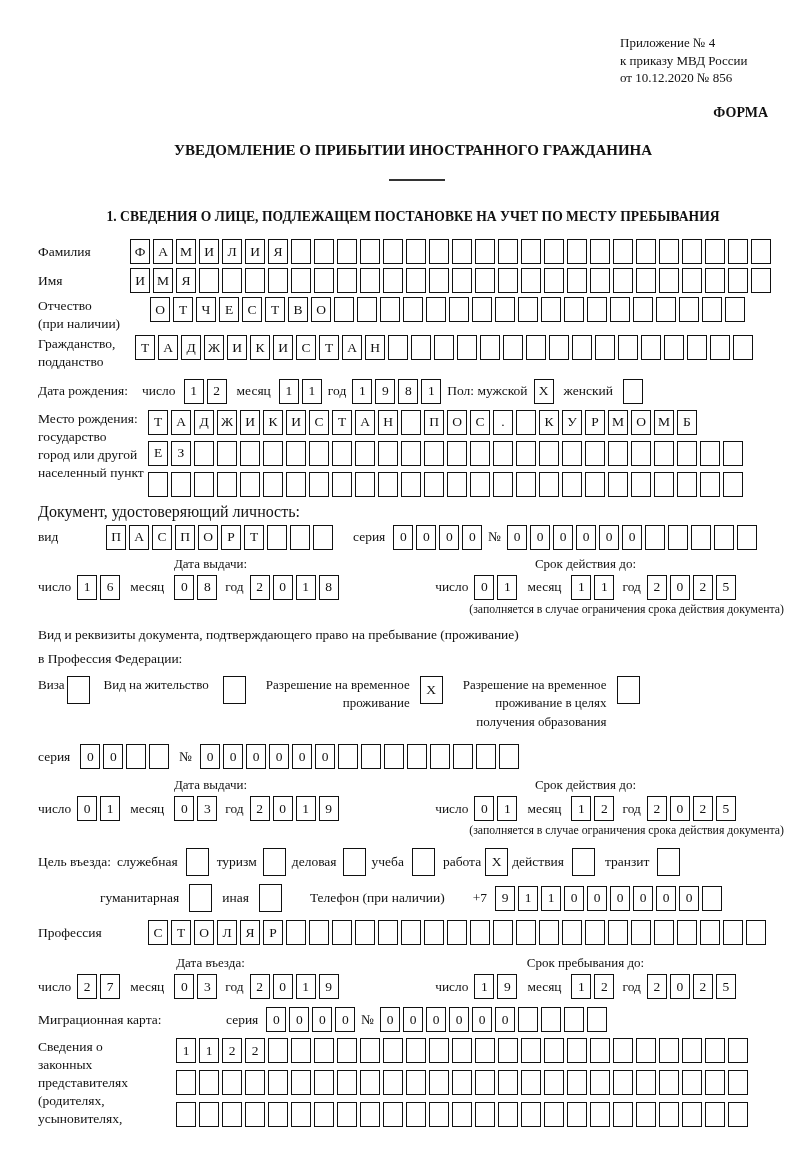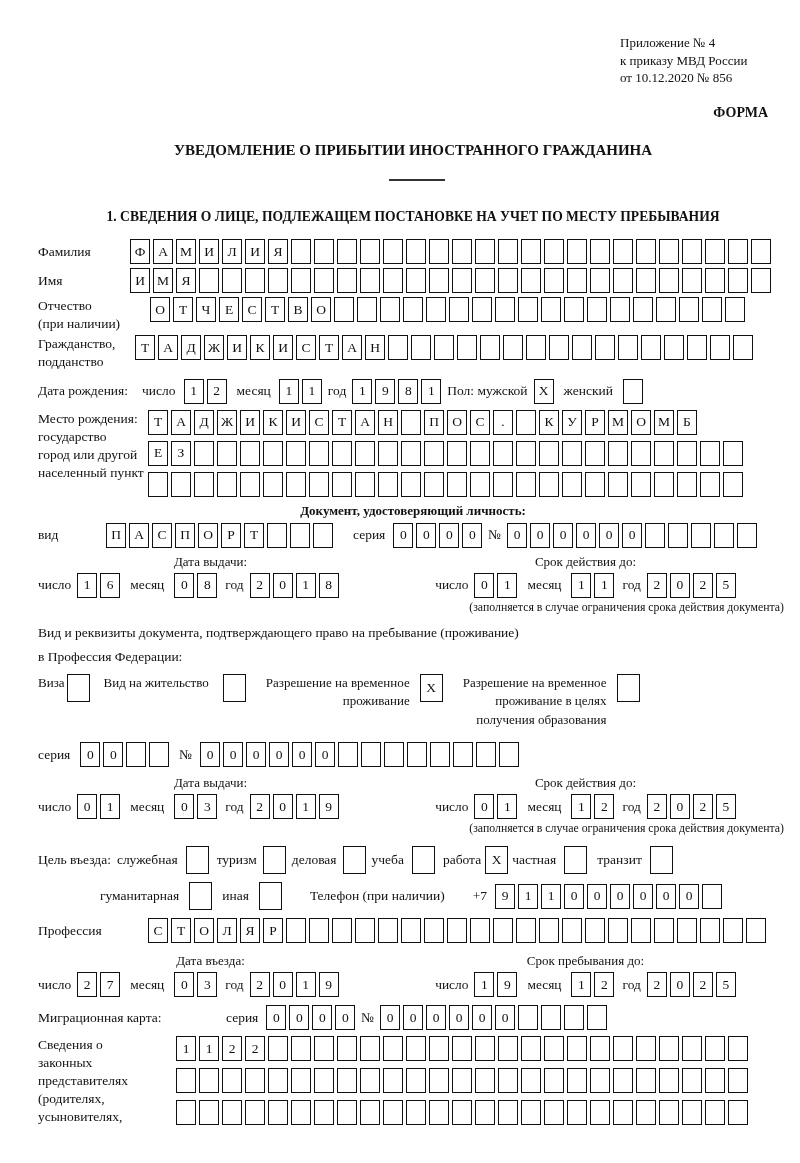--- a/index.html
+++ b/index.html
@@ -16,21 +16,21 @@
   .row{display:flex;align-items:center;}
   .rowt{display:flex;align-items:flex-start;}
   .lbl{font-size:13.5px;white-space:nowrap;}
   .lblcol{font-size:13.5px;line-height:1.33;}
   .boxes{display:flex;gap:3px;}
   .box{width:20px;height:25px;border:1.7px solid #111;box-sizing:border-box;background:#fff;
        display:flex;align-items:center;justify-content:center;font-size:13.5px;}
   .cbx .box{width:23px;height:28px;}
   .stack{display:flex;flex-direction:column;gap:6px;}
   .mt2{margin-top:2px}.mt4{margin-top:4px}.mt6{margin-top:6px}.mt8{margin-top:8px}.mt10{margin-top:10px}.mt12{margin-top:12px}
-  .doc-head{text-align:center;font-weight:bold;font-size:13px;}
+  .doc-head{font-weight:normal;font-size:16px;}
   .dates{display:flex;}
   .dcol1{width:46%;}
   .dcol2{width:54%;}
   .dhead{text-align:center;font-size:13px;margin-bottom:3px;}
   .drow{display:flex;align-items:center;font-size:13.4px;}
   .dnote{font-size:11.8px;text-align:right;padding-right:4px;margin-top:2px;}
   .gap6{margin-left:6px}.gap8{margin-left:8px}.gap10{margin-left:10px}.gap14{margin-left:14px}.gap20{margin-left:20px}.gap28{margin-left:28px}
   .opts{display:flex;align-items:flex-start;margin-top:4px;}
   .opt{display:flex;align-items:flex-start;}
   .optlbl{font-size:13px;line-height:1.45;text-align:right;}
@@ -535,21 +535,21 @@
           <span class="box"></span>
         </span>
       <span class="lbl gap6">учеба</span>
       <span class="boxes cbx gap8">
           <span class="box"></span>
         </span>
       <span class="lbl gap8">работа</span>
       <span class="boxes cbx gap4" style="margin-left:4px">
           <span class="box">X</span>
         </span>
-      <span class="lbl gap4" style="margin-left:4px">частная</span>
+      <span class="lbl gap4" style="margin-left:4px">действия</span>
       <span class="boxes cbx gap8">
           <span class="box"></span>
         </span>
       <span class="lbl gap10">транзит</span>
       <span class="boxes cbx gap8">
           <span class="box"></span>
         </span>
     </div>
 
     <div class="row mt8" style="margin-left:62px">

